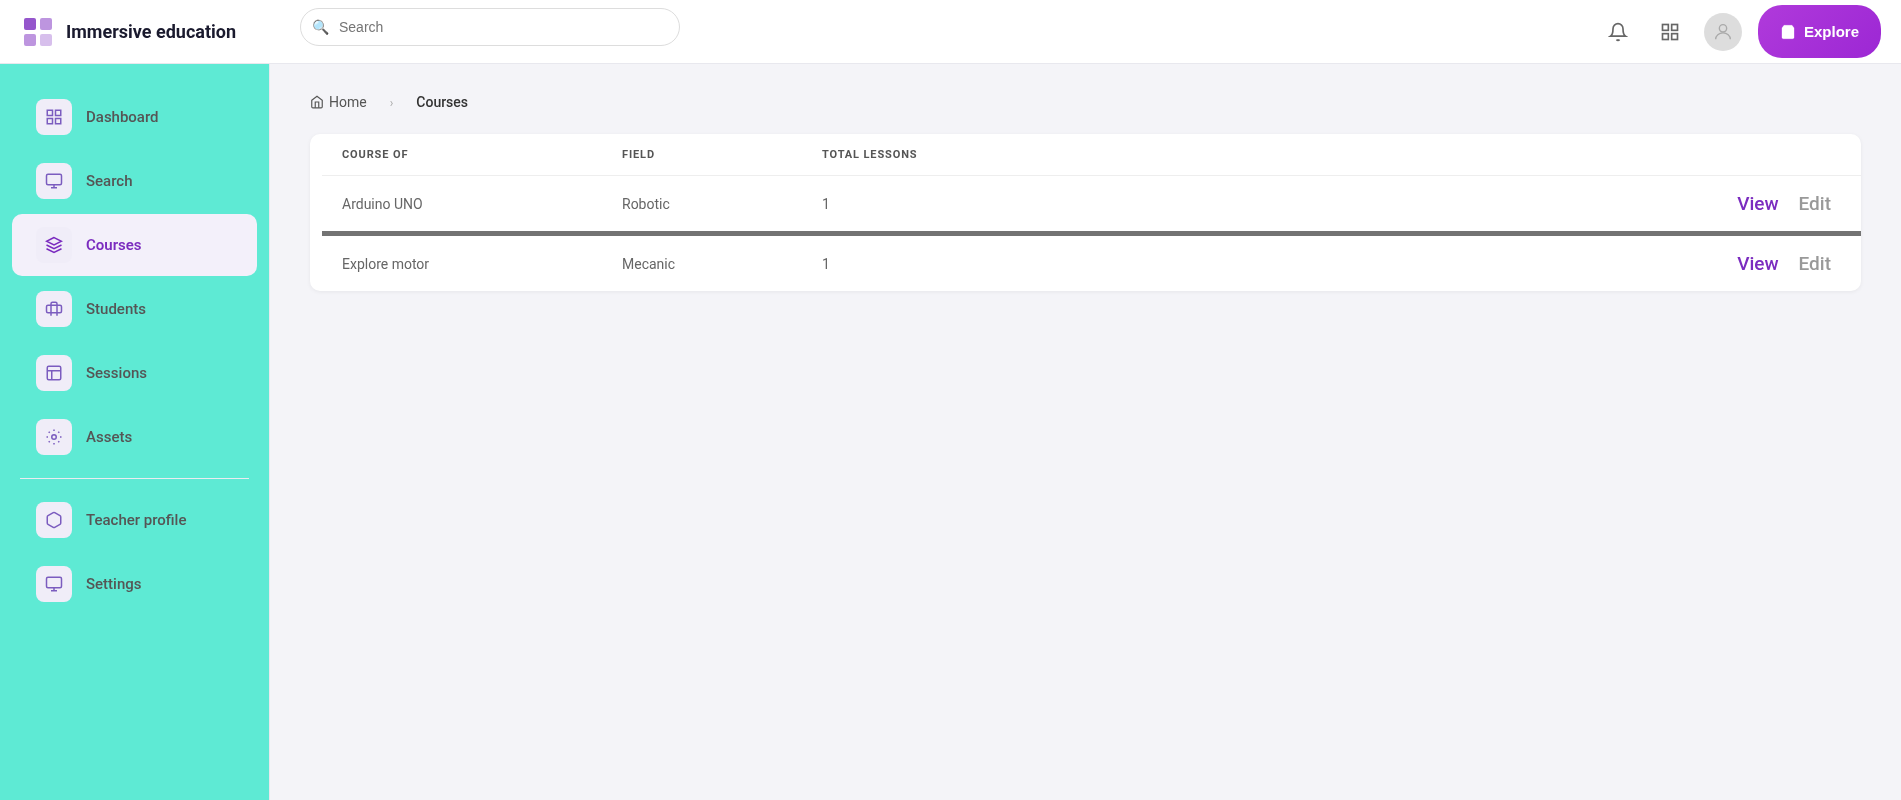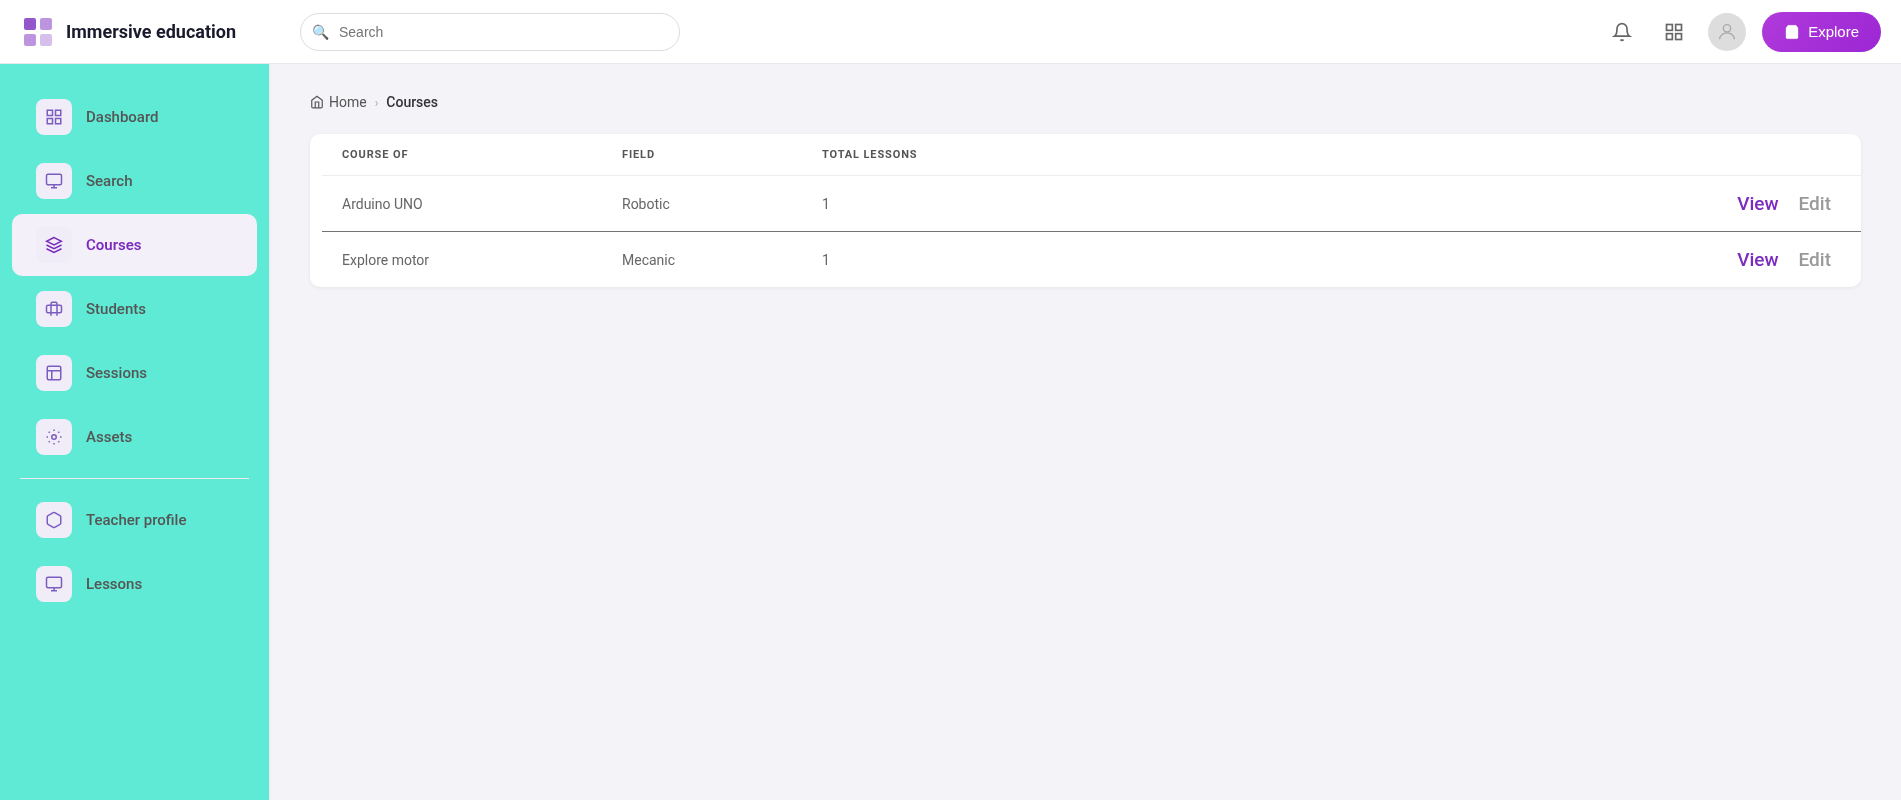--- a/index.html
+++ b/index.html
@@ -7,24 +7,23 @@
       font-family: -apple-system, BlinkMacSystemFont, 'Segoe UI', Roboto, sans-serif;
       background: #f4f4f8;
       color: #333;
       height: 800px;
       overflow: hidden;
     }
 
     
     .navbar {
       display: flex;
-      align-items: center;
       background: #fff;
       height: 64px;
-      padding: 0 20px;
+      padding: 8px 20px;
       border-bottom: 1px solid #e8e8ee;
       position: fixed;
       top: 0; left: 0; right: 0;
       z-index: 100;
     }
     .navbar-brand {
       display: flex;
       align-items: center;
       gap: 10px;
       font-size: 18px;
@@ -95,23 +94,23 @@
       overflow: hidden;
       color: #888;
       font-size: 20px;
     }
     .explore-btn {
       background: linear-gradient(135deg, #b03adb, #9c27d4);
       color: #fff;
       border: none;
       border-radius: 24px;
       padding: 0 22px;
-      height: 40px;
+      height: 53px;
       font-size: 15px;
-      font-weight: 400;
+      font-weight: 700;
       cursor: pointer;
       display: flex;
       align-items: center;
       gap: 8px;
     }
 
     
     .layout {
       display: flex;
       margin-top: 64px;
@@ -167,21 +166,21 @@
       flex: 1;
       padding: 30px 40px;
       overflow-y: auto;
       background: #f4f4f8;
     }
 
     
     .breadcrumb {
       display: flex;
       align-items: flex-end;
-      gap: 8px;
+      gap: 23px;
       font-size: 14px;
       color: #666;
       margin-bottom: 24px;
     }
     .breadcrumb a {
       color: #555;
       text-decoration: none;
       display: flex;
       align-items: center;
       gap: 5px;
@@ -211,21 +210,21 @@
       font-size: 11px;
       font-weight: 700;
       color: #555;
       letter-spacing: 0.08em;
       text-transform: uppercase;
     }
     .table-row {
       display: grid;
       grid-template-columns: 280px 200px 200px 1fr auto auto;
       padding: 16px 20px;
-      border-bottom: 1px solid #737373;
+      border-bottom: 5px solid #737373;
       align-items: center;
       font-size: 14px;
       color: #666;
     }
     .table-row:last-child { border-bottom: none; }
     .table-action {
       color: #7b2cbf;
       font-size: 19px;
       cursor: pointer;
       padding: 0 10px;
@@ -371,21 +370,21 @@
     </div>
 
     <div class="sidebar-item">
       <div class="item-icon">
         <svg width="18" height="18" viewBox="0 0 24 24" fill="none" stroke="#7b5cbf" stroke-width="2">
           <rect x="2" y="3" width="20" height="14" rx="2"></rect>
           <line x1="8" y1="21" x2="16" y2="21"></line>
           <line x1="12" y1="17" x2="12" y2="21"></line>
         </svg>
       </div>
-      <span>Lessons</span>
+      <span>Settings</span>
     </div>
   </aside>
 
   <main class="main">
 
     <div class="breadcrumb">
       <a href="#">
         <svg width="14" height="14" viewBox="0 0 24 24" fill="none" stroke="#555" stroke-width="2">
           <path d="M3 9l9-7 9 7v11a2 2 0 01-2 2H5a2 2 0 01-2-2z"></path>
           <polyline points="9 22 9 12 15 12 15 22"></polyline>

